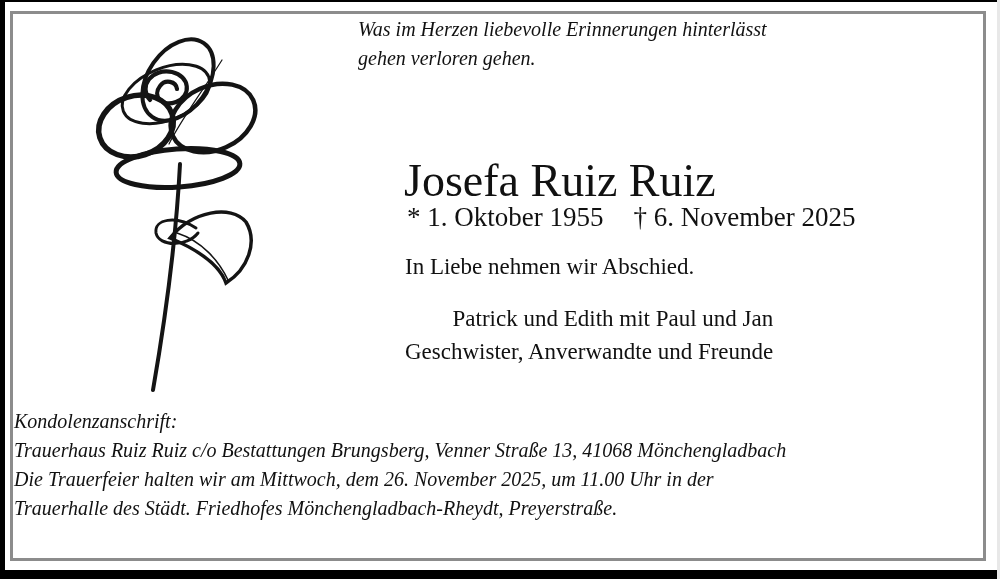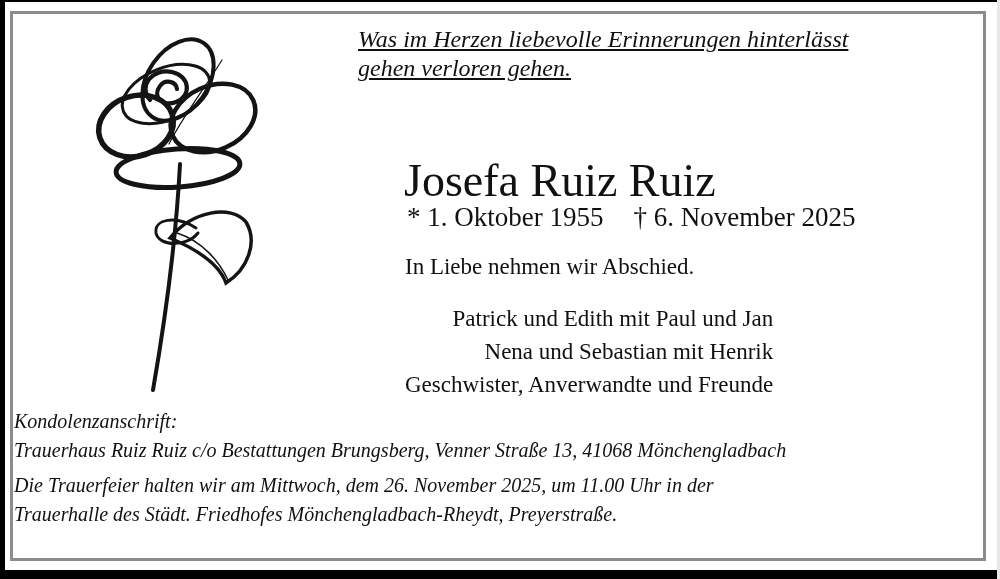--- a/index.html
+++ b/index.html
@@ -20,25 +20,24 @@
     width: 976px; height: 550px;
     border: 3px solid #8c8c8c;
     box-sizing: border-box;
     background: #ffffff;
   }
   .rose {
     position: absolute; left: 80px; top: 22px;
     width: 190px; height: 380px;
   }
   .quote {
-    position: absolute; left: 358px; top: 25px;
+    position: absolute; left: 358px; top: 15px;
     font-style: italic;
-    font-size: 24px; line-height: 29px;
+    font-size: 20px; line-height: 29px;
     white-space: nowrap;
-    text-decoration: underline;
   }
   .name {
     position: absolute; left: 404px; top: 134px;
     font-size: 46px; line-height: 50px;
     white-space: nowrap;
     margin-top: 22px;
   }
   .dates {
     position: absolute; left: 407px; top: 203px;
     font-size: 27px; line-height: 28px;
@@ -55,21 +54,21 @@
     font-size: 23px; line-height: 33px;
     white-space: nowrap;
     text-align: right;
   }
   .bottom {
     position: absolute; left: 14px; top: 407px;
     font-size: 20px; line-height: 29px;
     white-space: nowrap;
     font-style: italic;
   }
-  .bottom .para-gap { margin-top: 6px; }
+  .bottom .para-gap { }
   .line { white-space: nowrap; }
 </style>
 </head>
 <body>
 
 <div class="edge-top"></div>
 <div class="edge-left"></div>
 <div class="edge-bottom"></div>
 <div class="edge-right"></div>
 
@@ -103,21 +102,20 @@
 <div class="name">Josefa Ruiz Ruiz</div>
 
 <div class="dates">
   <span>* 1. Oktober 1955</span><span class="gap"></span><span>† 6. November 2025</span>
 </div>
 
 <div class="farewell">In Liebe nehmen wir Abschied.</div>
 
 <div class="mourners">
   <div class="line">Patrick und Edith mit Paul und Jan</div>
-  <div class="line">Nena und Sebastian mit Henrik</div>
   <div class="line">Geschwister, Anverwandte und Freunde</div>
 </div>
 
 <div class="bottom">
   <div class="line">Kondolenzanschrift:</div>
   <div class="line">Trauerhaus Ruiz Ruiz c/o Bestattungen Brungsberg, Venner Straße 13, 41068 Mönchengladbach</div>
   <div class="line para-gap">Die Trauerfeier halten wir am Mittwoch, dem 26. November 2025, um 11.00 Uhr in der</div>
   <div class="line">Trauerhalle des Städt. Friedhofes Mönchengladbach-Rheydt, Preyerstraße.</div>
 </div>
 

